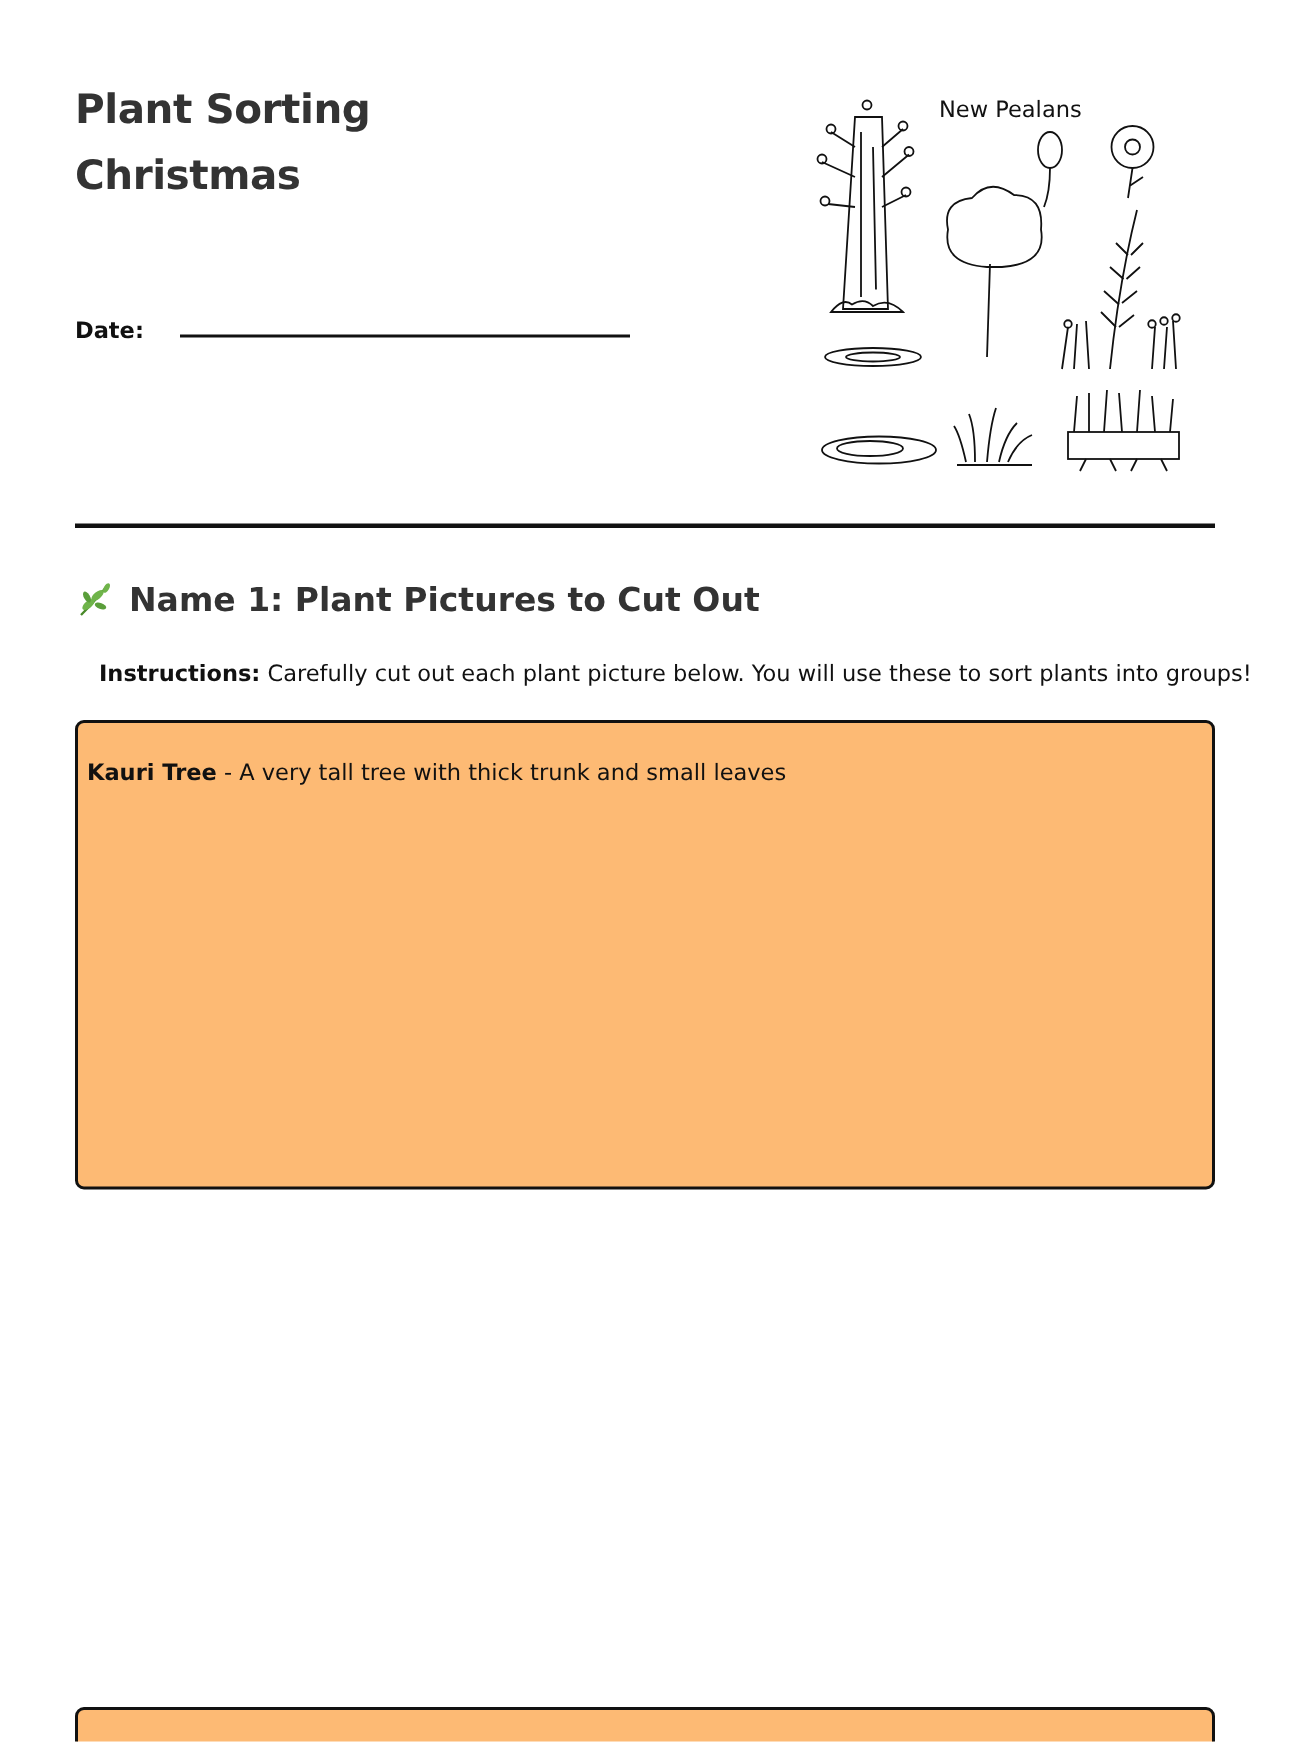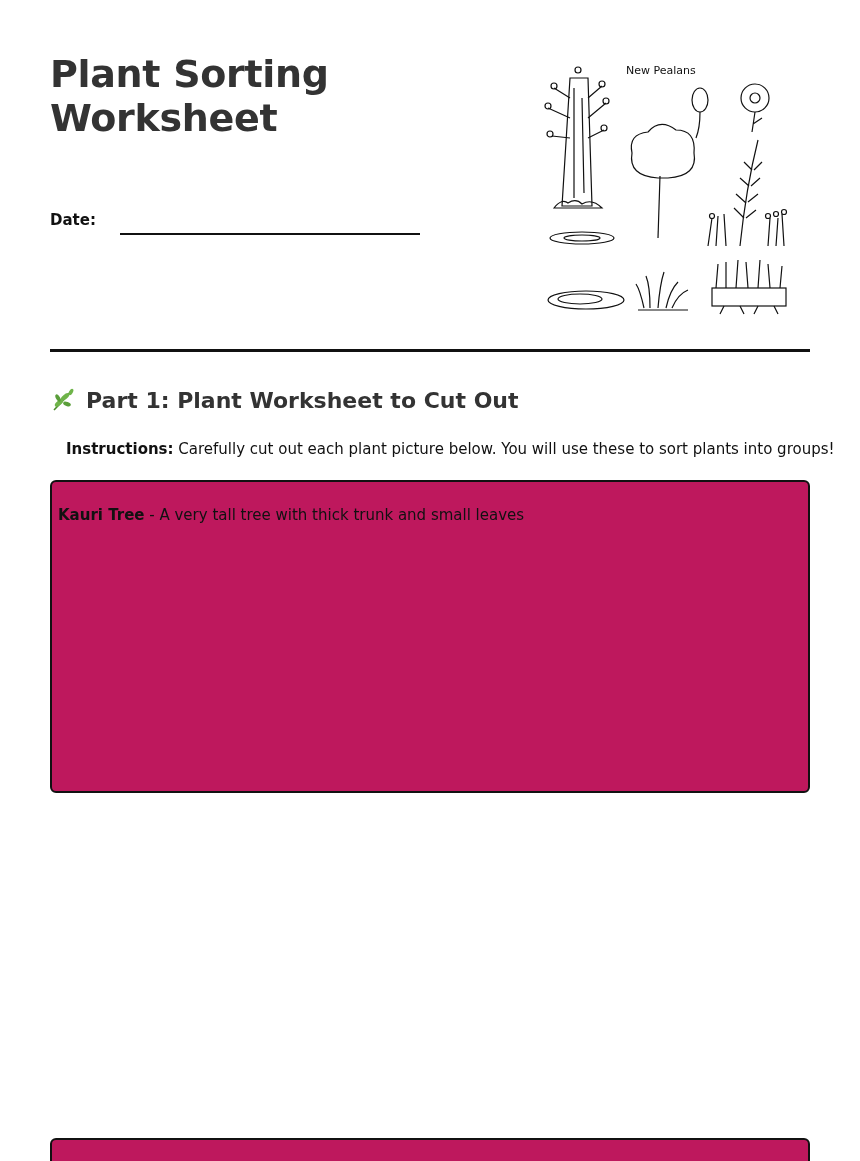--- a/index.html
+++ b/index.html
@@ -1,46 +1,46 @@
 <!DOCTYPE html>
 <html><head>
 <meta charset="utf-8">
 <style>
   html, body { margin:0; padding:0; background:#ffffff; }
   body { width:860px; height:1161px; overflow:hidden; font-family:"DejaVu Sans", "Liberation Sans", sans-serif; color:#111; position:relative; }
   .page { position:absolute; left:50px; top:0; width:760px; }
   .header { position:relative; height:352px; }
-  .title { position:absolute; left:0; top:52px; margin:0; font-size:38px; line-height:44px; font-weight:bold; color:#333333; letter-spacing:-0.3px; }
+  .title { position:absolute; left:0; top:52px; margin:0; font-size:27px; line-height:44px; font-weight:bold; color:#333333; letter-spacing:-0.3px; }
   .field { position:absolute; left:0; display:flex; align-items:flex-end; }
   .field-label { font-size:15px; font-weight:bold; color:#111; width:70px; }
   .field-line { width:300px; border-bottom:2px solid #111; height:1px; margin-bottom:-6px; }
   .field-name { top:164px; }
-  .field-date { top:211px; }
+  .field-date { top:211px;align-items:center; }
   .illustration { position:absolute; left:490px; top:58px; width:260px; height:262px; }
-  .illustration-title { position:absolute; left:86px; top:6px; font-size:11px; color:#111; }
+  .illustration-title { position:absolute; left:86px; top:6px; font-size:15px; color:#111; }
   .divider { position:absolute; left:0; top:349px; width:760px; height:3px; background:#111; }
   .section-title { position:absolute; left:0; top:386px; margin:0; font-size:22px; font-weight:bold; color:#333; display:flex; align-items:center; gap:8px; }
   .leaf-icon { width:28px; height:28px; display:inline-block; }
   .instructions { position:absolute; left:0; top:440px; font-size:15px; color:#111; white-space:nowrap;margin-left:16px; }
   .instructions b { font-weight:bold; }
-  .card { position:absolute; left:0; width:756px; border:2px solid #111; border-radius:6px; background:#be185d; }
+  .card { position:absolute; left:0; width:756px; border:2px solid #111; border-radius:6px; background:#fdba74; }
   .card-text { position:absolute; left:6px; top:24px; font-size:15px; color:#111; white-space:nowrap; }
   .card-text b { font-weight:bold; }
   .card-1 { top:480px; height:309px; }
   .card-2 { top:809px; height:309px; }
   .card-3 { top:1138px; height:60px; }
 </style>
 </head>
 <body>
 
 <div class="page">
   <div class="header">
     <h1 class="title">
       <span>Plant Sorting</span><br>
-      <span>Worksheet</span>
+      <span>Christmas</span>
     </h1>
 
     <div class="field field-date">
       <span class="field-label">Date:</span>
       <span class="field-line"></span>
     </div>
 
     <div class="illustration">
       <span class="illustration-title">New Pealans</span>
       <svg width="260" height="262" viewBox="0 0 260 262" fill="none" stroke="#111" stroke-width="1.2">
@@ -112,21 +112,21 @@
 
     <h2 class="section-title">
       <svg class="leaf-icon" viewBox="0 0 28 28">
         <path d="M4 24 Q12 16 22 4" stroke="#4a8a2a" stroke-width="1.6" fill="none"></path>
         <ellipse cx="9" cy="17" rx="5" ry="2.4" transform="rotate(-40 9 17)" fill="#6fb44a"></ellipse>
         <ellipse cx="15" cy="11" rx="5" ry="2.4" transform="rotate(-40 15 11)" fill="#6fb44a"></ellipse>
         <ellipse cx="8" cy="12" rx="4" ry="2" transform="rotate(60 8 12)" fill="#5a9e3a"></ellipse>
         <ellipse cx="17" cy="18" rx="4" ry="2" transform="rotate(20 17 18)" fill="#5a9e3a"></ellipse>
         <ellipse cx="21" cy="6" rx="3.5" ry="1.8" transform="rotate(-60 21 6)" fill="#6fb44a"></ellipse>
       </svg>
-      <span>Part 1: Plant Worksheet to Cut Out</span>
+      <span>Name 1: Plant Pictures to Cut Out</span>
     </h2>
 
     <div class="instructions">
       <b>Instructions:</b><span> Carefully cut out each plant picture below. You will use these to sort plants into groups!</span>
     </div>
   </div>
 
   <div class="card card-1">
     <div class="card-text">
       <b>Kauri Tree</b><span> - A very tall tree with thick trunk and small leaves</span>

